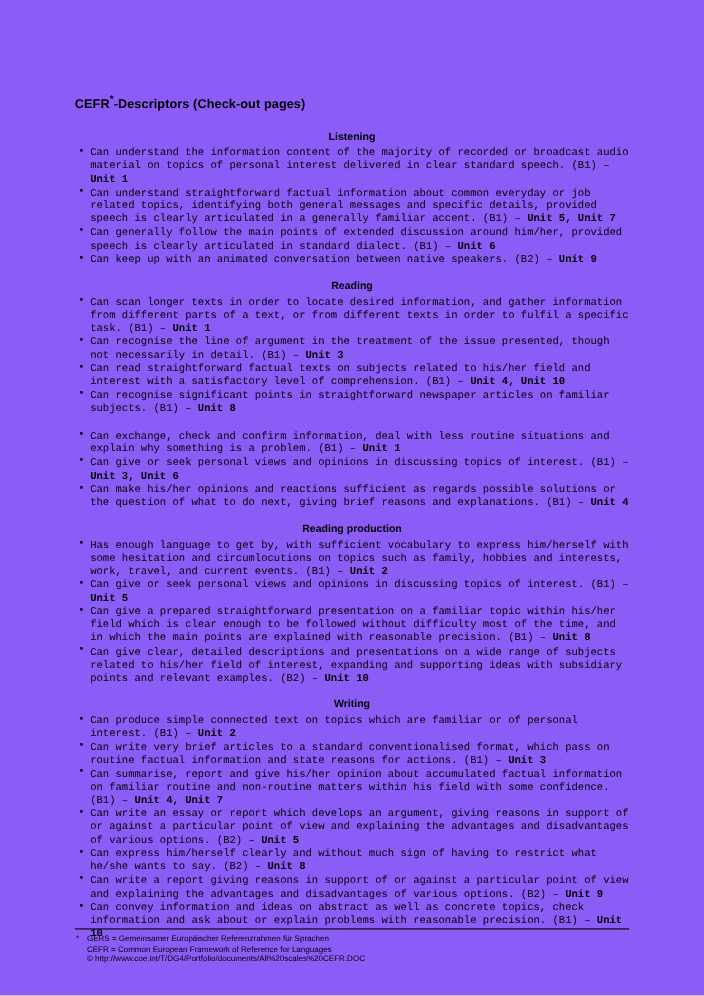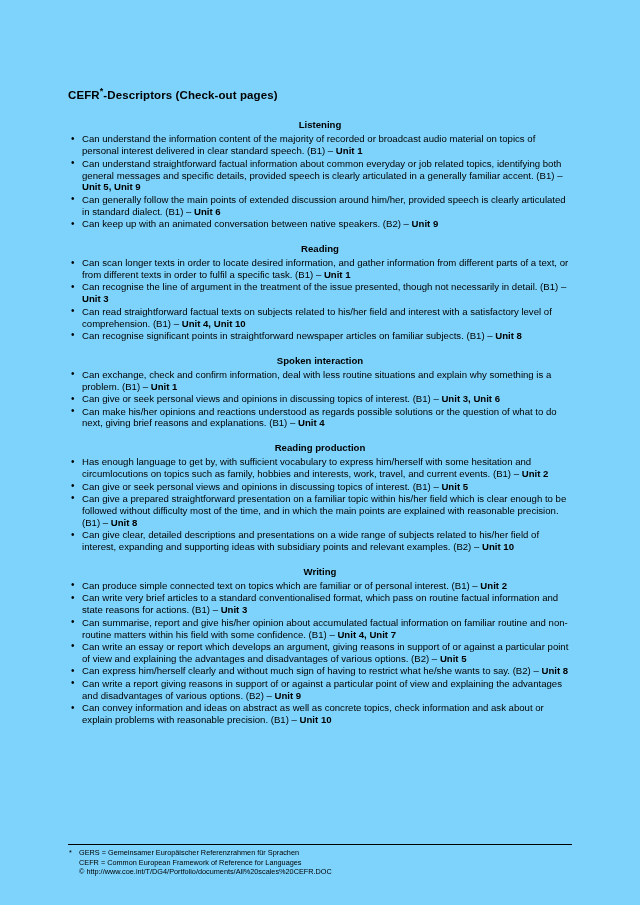--- a/index.html
+++ b/index.html
@@ -13,21 +13,21 @@
     font-family: "Liberation Sans", sans-serif;
     color: #000000;
     -webkit-font-smoothing: antialiased;
   }
   .page {
     position: relative;
     width: 640px;
     height: 905px;
     box-sizing: border-box;
     padding: 88px 68px 0 68px;
-    background: #7dd3fc;
+    background: #8b5cf6;
   }
   .doc-title {
     font-size: 11.5px;
     font-weight: bold;
     line-height: 1.25;
     margin: 0 0 17px 0;
     letter-spacing: 0.1px;
   }
   .doc-title sup {
     font-size: 9px;
@@ -49,20 +49,21 @@
     margin: 0;
     padding: 0;
   }
   ul.bullets > li {
     position: relative;
     font-size: 9.6px;
     line-height: 11.9px;
     padding-left: 14px;
     margin: 0 0 0.5px 0;
     text-align: left;
+    font-family: Liberation Mono, monospace;
   }
   ul.bullets > li::before {
     content: "\2022";
     position: absolute;
     left: 3px;
     top: -0.5px;
     font-size: 10px;
     line-height: 11.9px;
   }
   .unit {
@@ -102,40 +103,39 @@
 
 <div class="page">
 
   <h1 class="doc-title"><span>CEFR</span><sup>*</sup><span>-Descriptors (Check-out pages)</span></h1>
 
   <div id="sections-container">
       <div class="section">
         <div class="section-heading">Listening</div>
         <ul class="bullets">
           <li><span>Can understand the information content of the majority of recorded or broadcast audio material on topics of personal interest delivered in clear standard speech. (B1) – </span><span class="unit">Unit 1</span></li>
-          <li><span>Can understand straightforward factual information about common everyday or job related topics, identifying both general messages and specific details, provided speech is clearly articulated in a generally familiar accent. (B1) – </span><span class="unit">Unit 5, Unit 9</span></li>
+          <li><span>Can understand straightforward factual information about common everyday or job related topics, identifying both general messages and specific details, provided speech is clearly articulated in a generally familiar accent. (B1) – </span><span class="unit">Unit 5, Unit 7</span></li>
           <li><span>Can generally follow the main points of extended discussion around him/her, provided speech is clearly articulated in standard dialect. (B1) – </span><span class="unit">Unit 6</span></li>
           <li><span>Can keep up with an animated conversation between native speakers. (B2) – </span><span class="unit">Unit 9</span></li>
         </ul>
       </div>
       <div class="section">
         <div class="section-heading">Reading</div>
         <ul class="bullets">
           <li><span>Can scan longer texts in order to locate desired information, and gather information from different parts of a text, or from different texts in order to fulfil a specific task. (B1) – </span><span class="unit">Unit 1</span></li>
           <li><span>Can recognise the line of argument in the treatment of the issue presented, though not necessarily in detail. (B1) – </span><span class="unit">Unit 3</span></li>
           <li><span>Can read straightforward factual texts on subjects related to his/her field and interest with a satisfactory level of comprehension. (B1) – </span><span class="unit">Unit 4, Unit 10</span></li>
           <li><span>Can recognise significant points in straightforward newspaper articles on familiar subjects. (B1) – </span><span class="unit">Unit 8</span></li>
         </ul>
       </div>
       <div class="section">
-        <div class="section-heading">Spoken interaction</div>
         <ul class="bullets">
           <li><span>Can exchange, check and confirm information, deal with less routine situations and explain why something is a problem. (B1) – </span><span class="unit">Unit 1</span></li>
           <li><span>Can give or seek personal views and opinions in discussing topics of interest. (B1) – </span><span class="unit">Unit 3, Unit 6</span></li>
-          <li><span>Can make his/her opinions and reactions understood as regards possible solutions or the question of what to do next, giving brief reasons and explanations. (B1) – </span><span class="unit">Unit 4</span></li>
+          <li><span>Can make his/her opinions and reactions sufficient as regards possible solutions or the question of what to do next, giving brief reasons and explanations. (B1) – </span><span class="unit">Unit 4</span></li>
         </ul>
       </div>
       <div class="section">
         <div class="section-heading">Reading production</div>
         <ul class="bullets">
           <li><span>Has enough language to get by, with sufficient vocabulary to express him/herself with some hesitation and circumlocutions on topics such as family, hobbies and interests, work, travel, and current events. (B1) – </span><span class="unit">Unit 2</span></li>
           <li><span>Can give or seek personal views and opinions in discussing topics of interest. (B1) – </span><span class="unit">Unit 5</span></li>
           <li><span>Can give a prepared straightforward presentation on a familiar topic within his/her field which is clear enough to be followed without difficulty most of the time, and in which the main points are explained with reasonable precision. (B1) – </span><span class="unit">Unit 8</span></li>
           <li><span>Can give clear, detailed descriptions and presentations on a wide range of subjects related to his/her field of interest, expanding and supporting ideas with subsidiary points and relevant examples. (B2) – </span><span class="unit">Unit 10</span></li>
         </ul>

